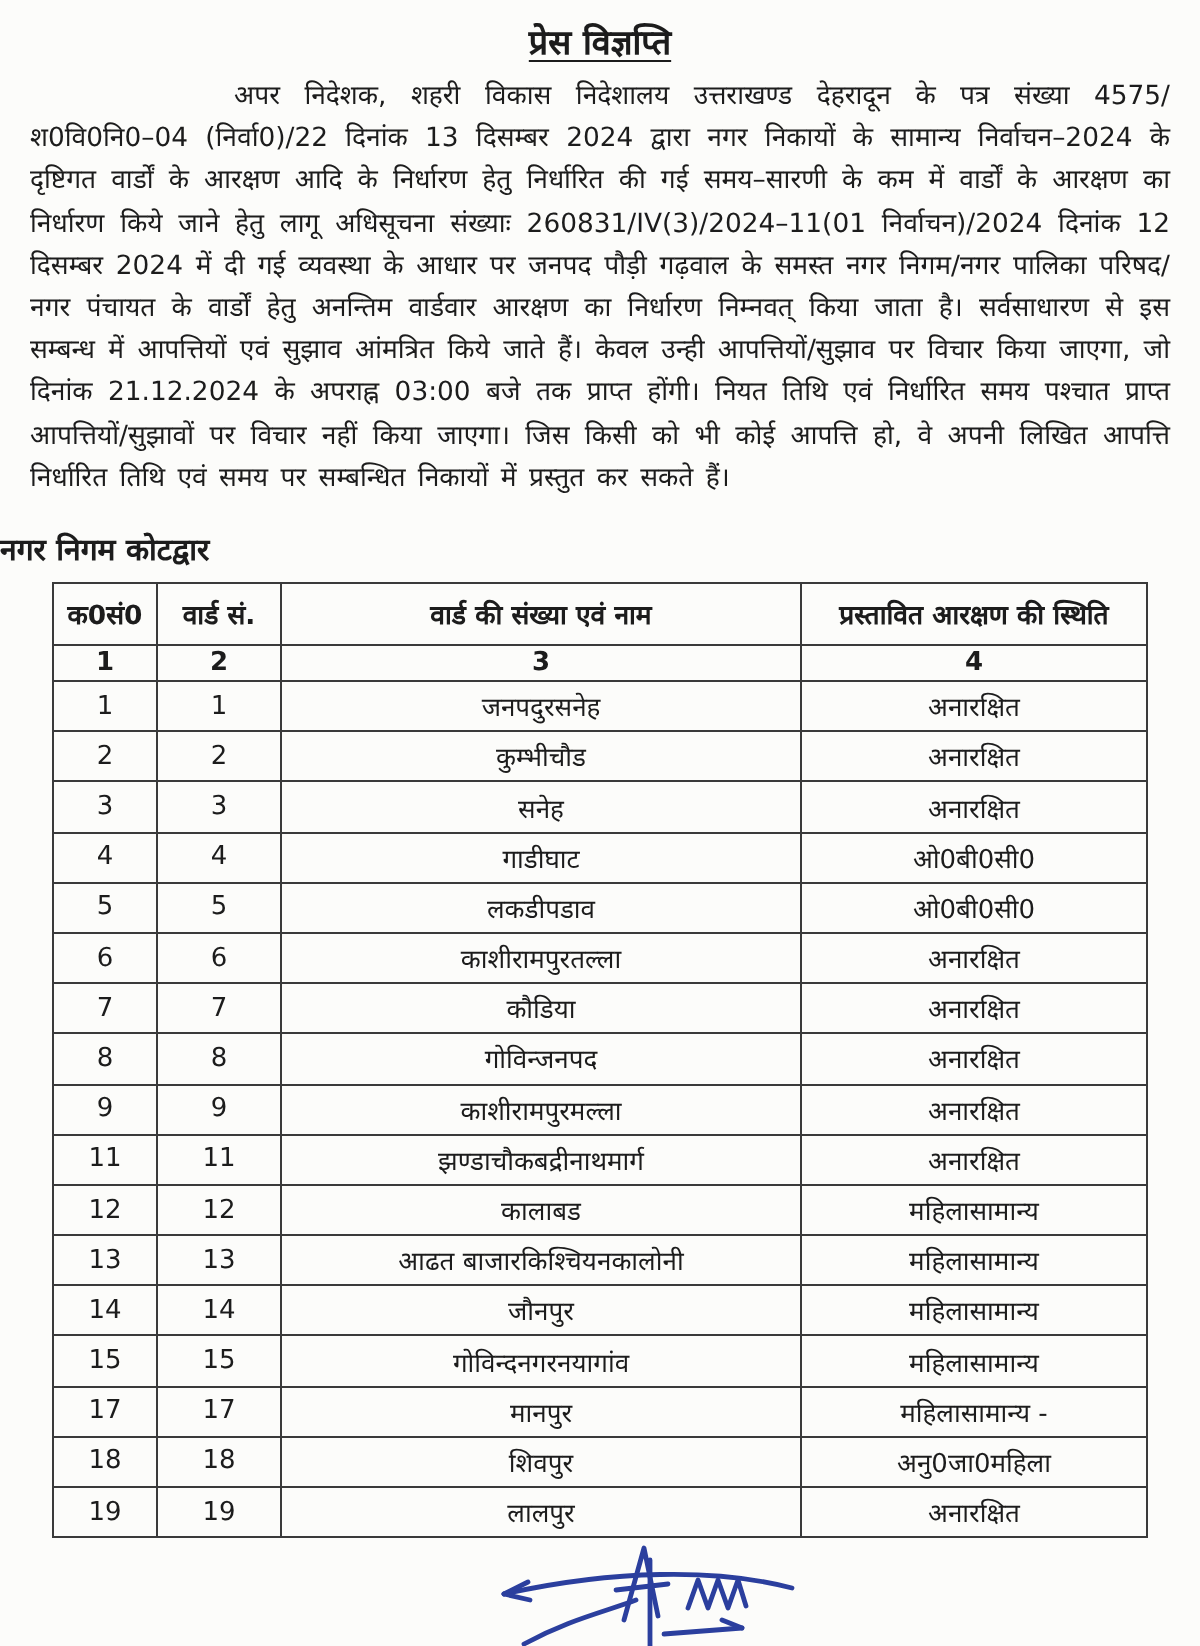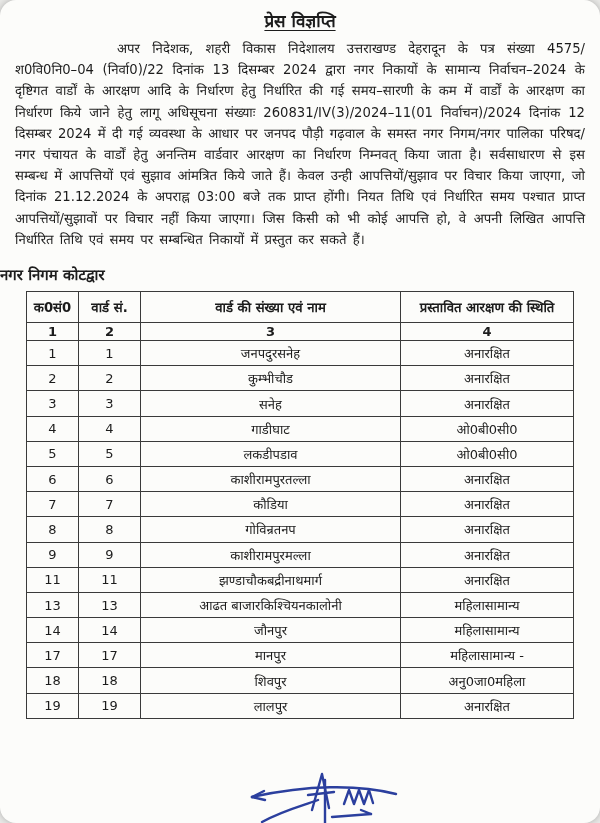--- a/index.html
+++ b/index.html
@@ -5,21 +5,20 @@
   html,body{margin:0;padding:0;background:#e8e8e6;}
   .page{
     position:relative;
     width:600px;height:823px;
     margin:0 auto;
     background:#fcfcfa;
     overflow:hidden;
     font-family:"DejaVu Sans","Liberation Sans",sans-serif;
     color:#1c1c1c;
     box-shadow:0 0 6px rgba(0,0,0,.25);
-    border-radius:16px;
   }
   .doc-title{
     margin:9px 0 6px 0;
     text-align:center;
     font-size:17px;
     font-weight:bold;
     text-decoration:underline;
     text-underline-offset:3px;
   }
   .body-paragraph{
@@ -149,45 +148,57 @@
         </tr>
         <tr>
           <td>7</td>
           <td>7</td>
           <td>कौडिया</td>
           <td>अनारक्षित</td>
         </tr>
         <tr>
           <td>8</td>
           <td>8</td>
-          <td>गोविन्रतनप</td>
+          <td>गोविन्जनपद</td>
           <td>अनारक्षित</td>
         </tr>
         <tr>
           <td>9</td>
           <td>9</td>
           <td>काशीरामपुरमल्ला</td>
           <td>अनारक्षित</td>
         </tr>
         <tr>
           <td>11</td>
           <td>11</td>
           <td>झण्डाचौकबद्रीनाथमार्ग</td>
           <td>अनारक्षित</td>
         </tr>
         <tr>
+          <td>12</td>
+          <td>12</td>
+          <td>कालाबड</td>
+          <td>महिलासामान्य</td>
+        </tr>
+        <tr>
           <td>13</td>
           <td>13</td>
           <td>आढत बाजारकिश्चियनकालोनी</td>
           <td>महिलासामान्य</td>
         </tr>
         <tr>
           <td>14</td>
           <td>14</td>
           <td>जौनपुर</td>
+          <td>महिलासामान्य</td>
+        </tr>
+        <tr>
+          <td>15</td>
+          <td>15</td>
+          <td>गोविन्दनगरनयागांव</td>
           <td>महिलासामान्य</td>
         </tr>
         <tr>
           <td>17</td>
           <td>17</td>
           <td>मानपुर</td>
           <td>महिलासामान्य -</td>
         </tr>
         <tr>
           <td>18</td>

